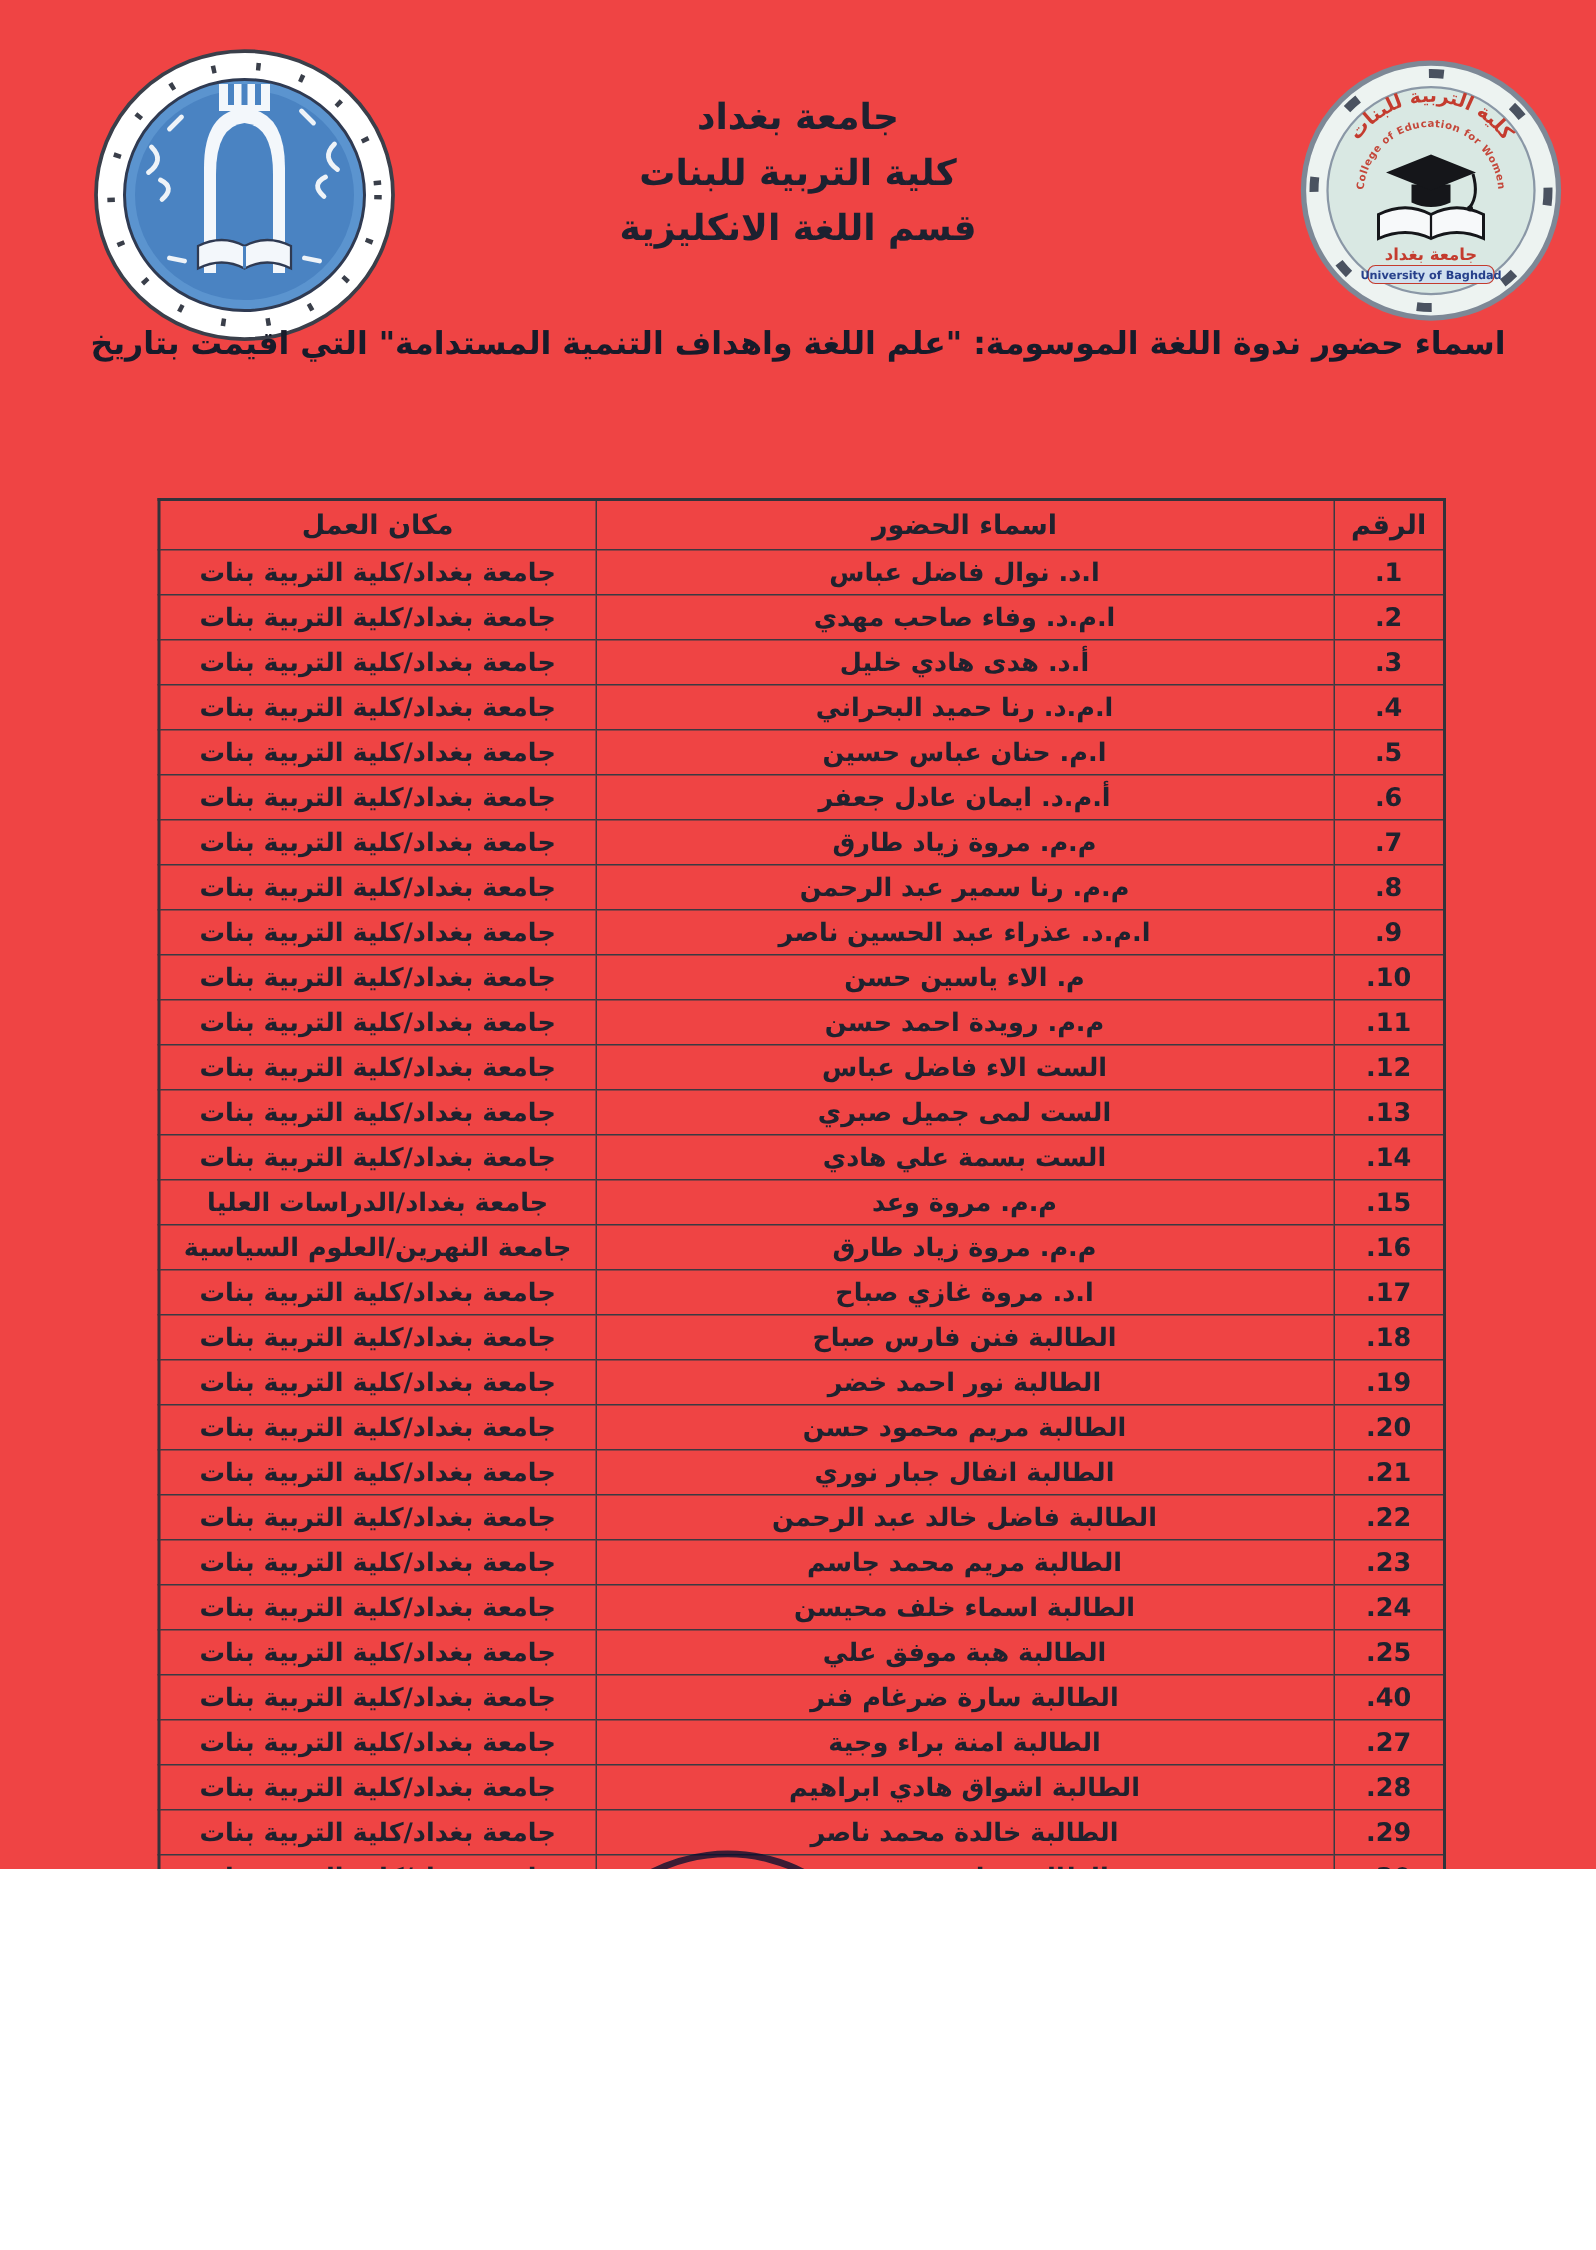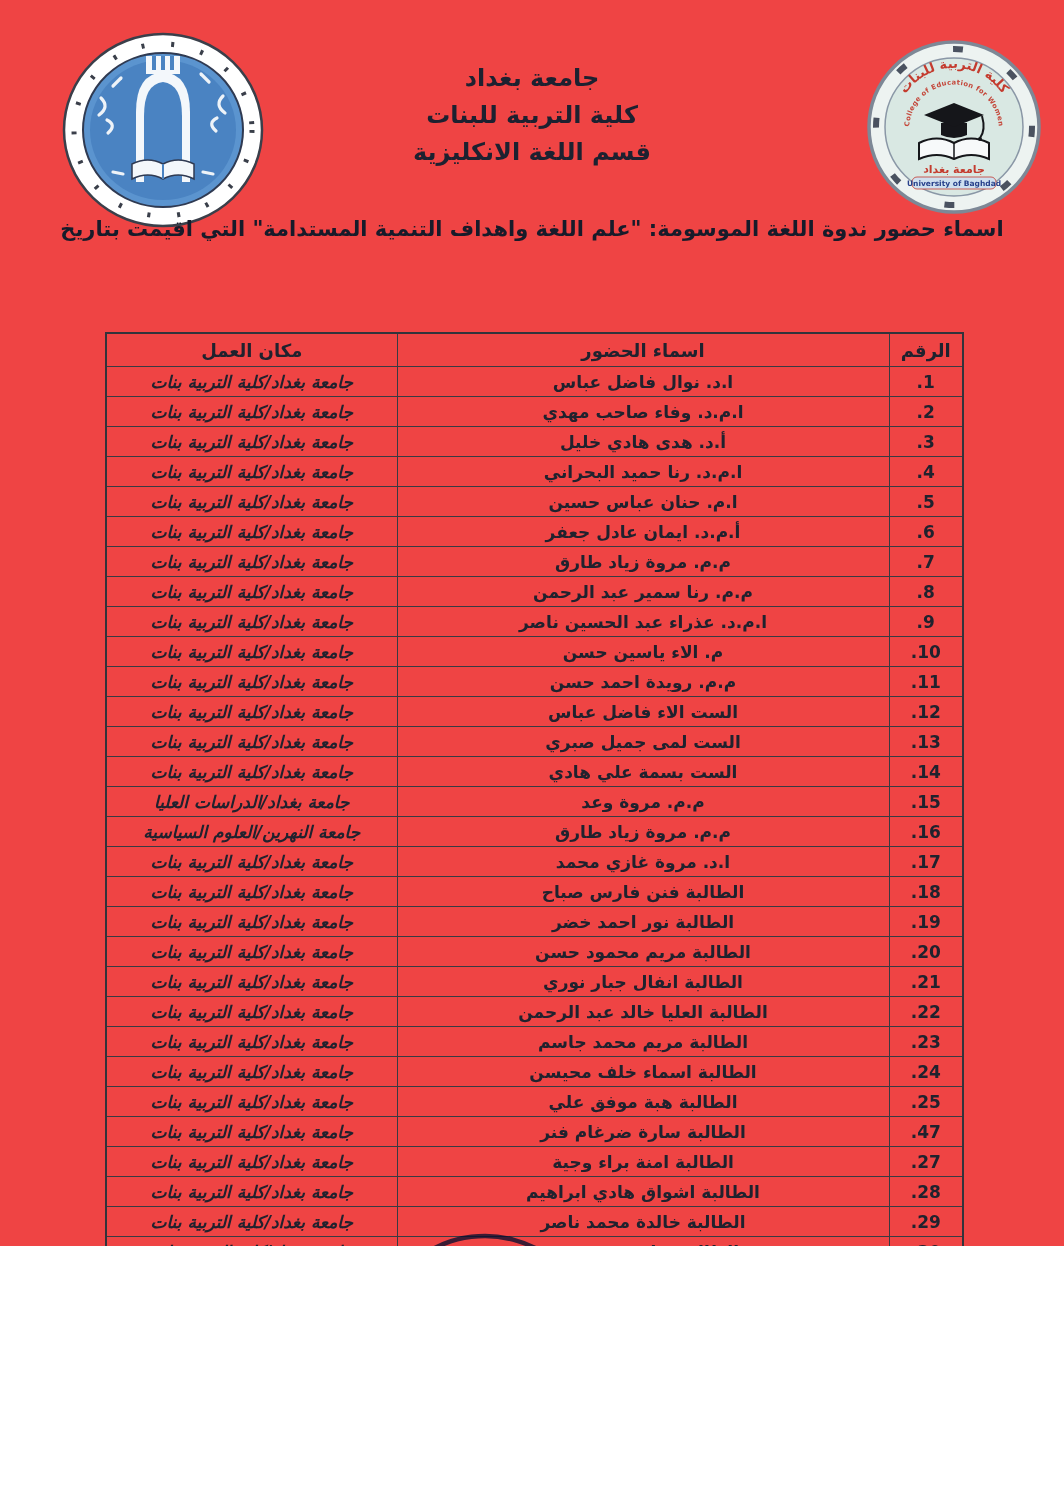--- a/index.html
+++ b/index.html
@@ -29,21 +29,21 @@
     font-weight:bold;color:#20222e;
   }
   table.attendance th,table.attendance td{
     border:1px solid #3a3a42;overflow:hidden;white-space:nowrap;
     text-align:center;vertical-align:middle;padding:0 4px;
   }
   table.attendance{border:2px solid #33333b;}
   table.attendance th{height:32px;font-size:18px;}
   table.attendance td{height:29px;font-size:17px;}
   td.c-num{font-size:16px;direction:rtl;}
-  td.c-work{font-size:16px;font-style:italic;}
+  td.c-work{font-size:16px;}
   
   .stamps{
     position:absolute;left:0;top:1180px;width:1064px;height:320px;
     pointer-events:none;mix-blend-mode:multiply;
   }
   svg text{font-family:"DejaVu Sans", sans-serif;}
 </style>
 </head>
 <body>
 
@@ -225,21 +225,21 @@
         </tr>
 
         <tr>
           <td class="c-num">16.</td>
           <td class="c-name">م.م. مروة زياد طارق</td>
           <td class="c-work">جامعة النهرين/العلوم السياسية</td>
         </tr>
 
         <tr>
           <td class="c-num">17.</td>
-          <td class="c-name">ا.د. مروة غازي محمد</td>
+          <td class="c-name">ا.د. مروة غازي صباح</td>
           <td class="c-work">جامعة بغداد/كلية التربية بنات</td>
         </tr>
 
         <tr>
           <td class="c-num">18.</td>
           <td class="c-name">الطالبة فنن فارس صباح</td>
           <td class="c-work">جامعة بغداد/كلية التربية بنات</td>
         </tr>
 
         <tr>
@@ -255,21 +255,21 @@
         </tr>
 
         <tr>
           <td class="c-num">21.</td>
           <td class="c-name">الطالبة انفال جبار نوري</td>
           <td class="c-work">جامعة بغداد/كلية التربية بنات</td>
         </tr>
 
         <tr>
           <td class="c-num">22.</td>
-          <td class="c-name">الطالبة العليا خالد عبد الرحمن</td>
+          <td class="c-name">الطالبة فاضل خالد عبد الرحمن</td>
           <td class="c-work">جامعة بغداد/كلية التربية بنات</td>
         </tr>
 
         <tr>
           <td class="c-num">23.</td>
           <td class="c-name">الطالبة مريم محمد جاسم</td>
           <td class="c-work">جامعة بغداد/كلية التربية بنات</td>
         </tr>
 
         <tr>
@@ -278,21 +278,21 @@
           <td class="c-work">جامعة بغداد/كلية التربية بنات</td>
         </tr>
 
         <tr>
           <td class="c-num">25.</td>
           <td class="c-name">الطالبة هبة موفق علي</td>
           <td class="c-work">جامعة بغداد/كلية التربية بنات</td>
         </tr>
 
         <tr>
-          <td class="c-num">47.</td>
+          <td class="c-num">40.</td>
           <td class="c-name">الطالبة سارة ضرغام فنر</td>
           <td class="c-work">جامعة بغداد/كلية التربية بنات</td>
         </tr>
 
         <tr>
           <td class="c-num">27.</td>
           <td class="c-name">الطالبة امنة براء وجية</td>
           <td class="c-work">جامعة بغداد/كلية التربية بنات</td>
         </tr>
 

